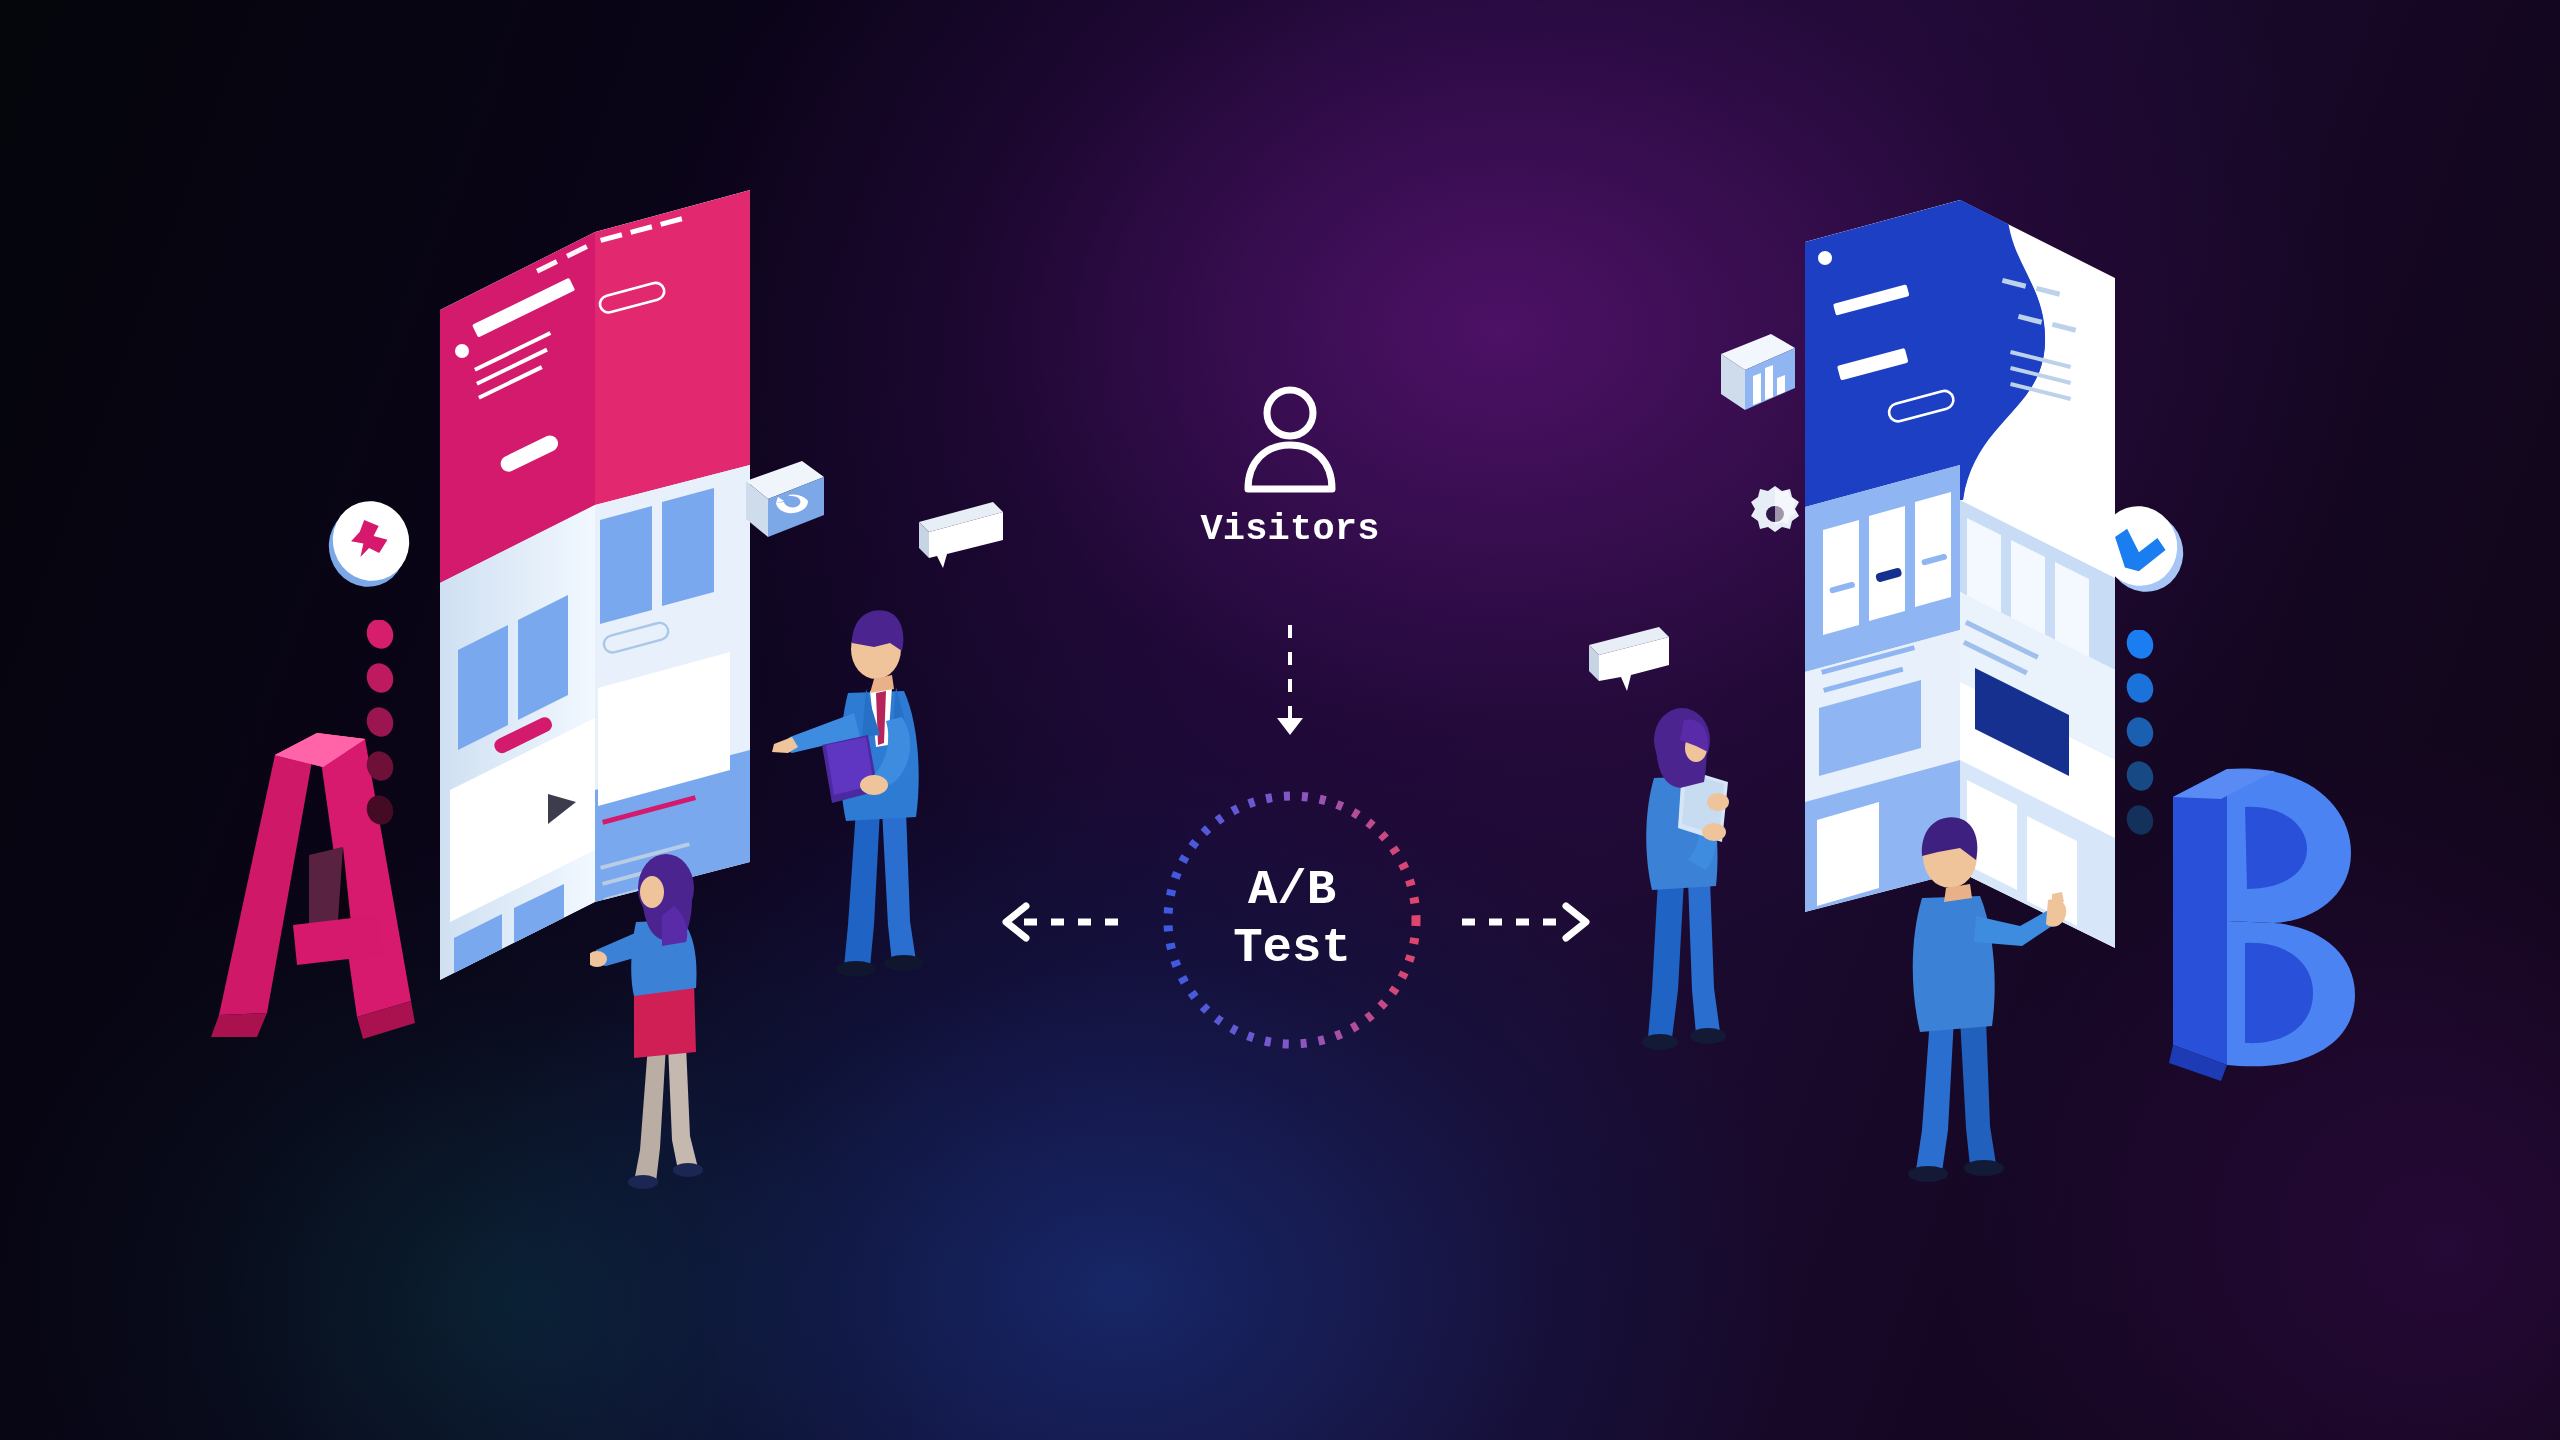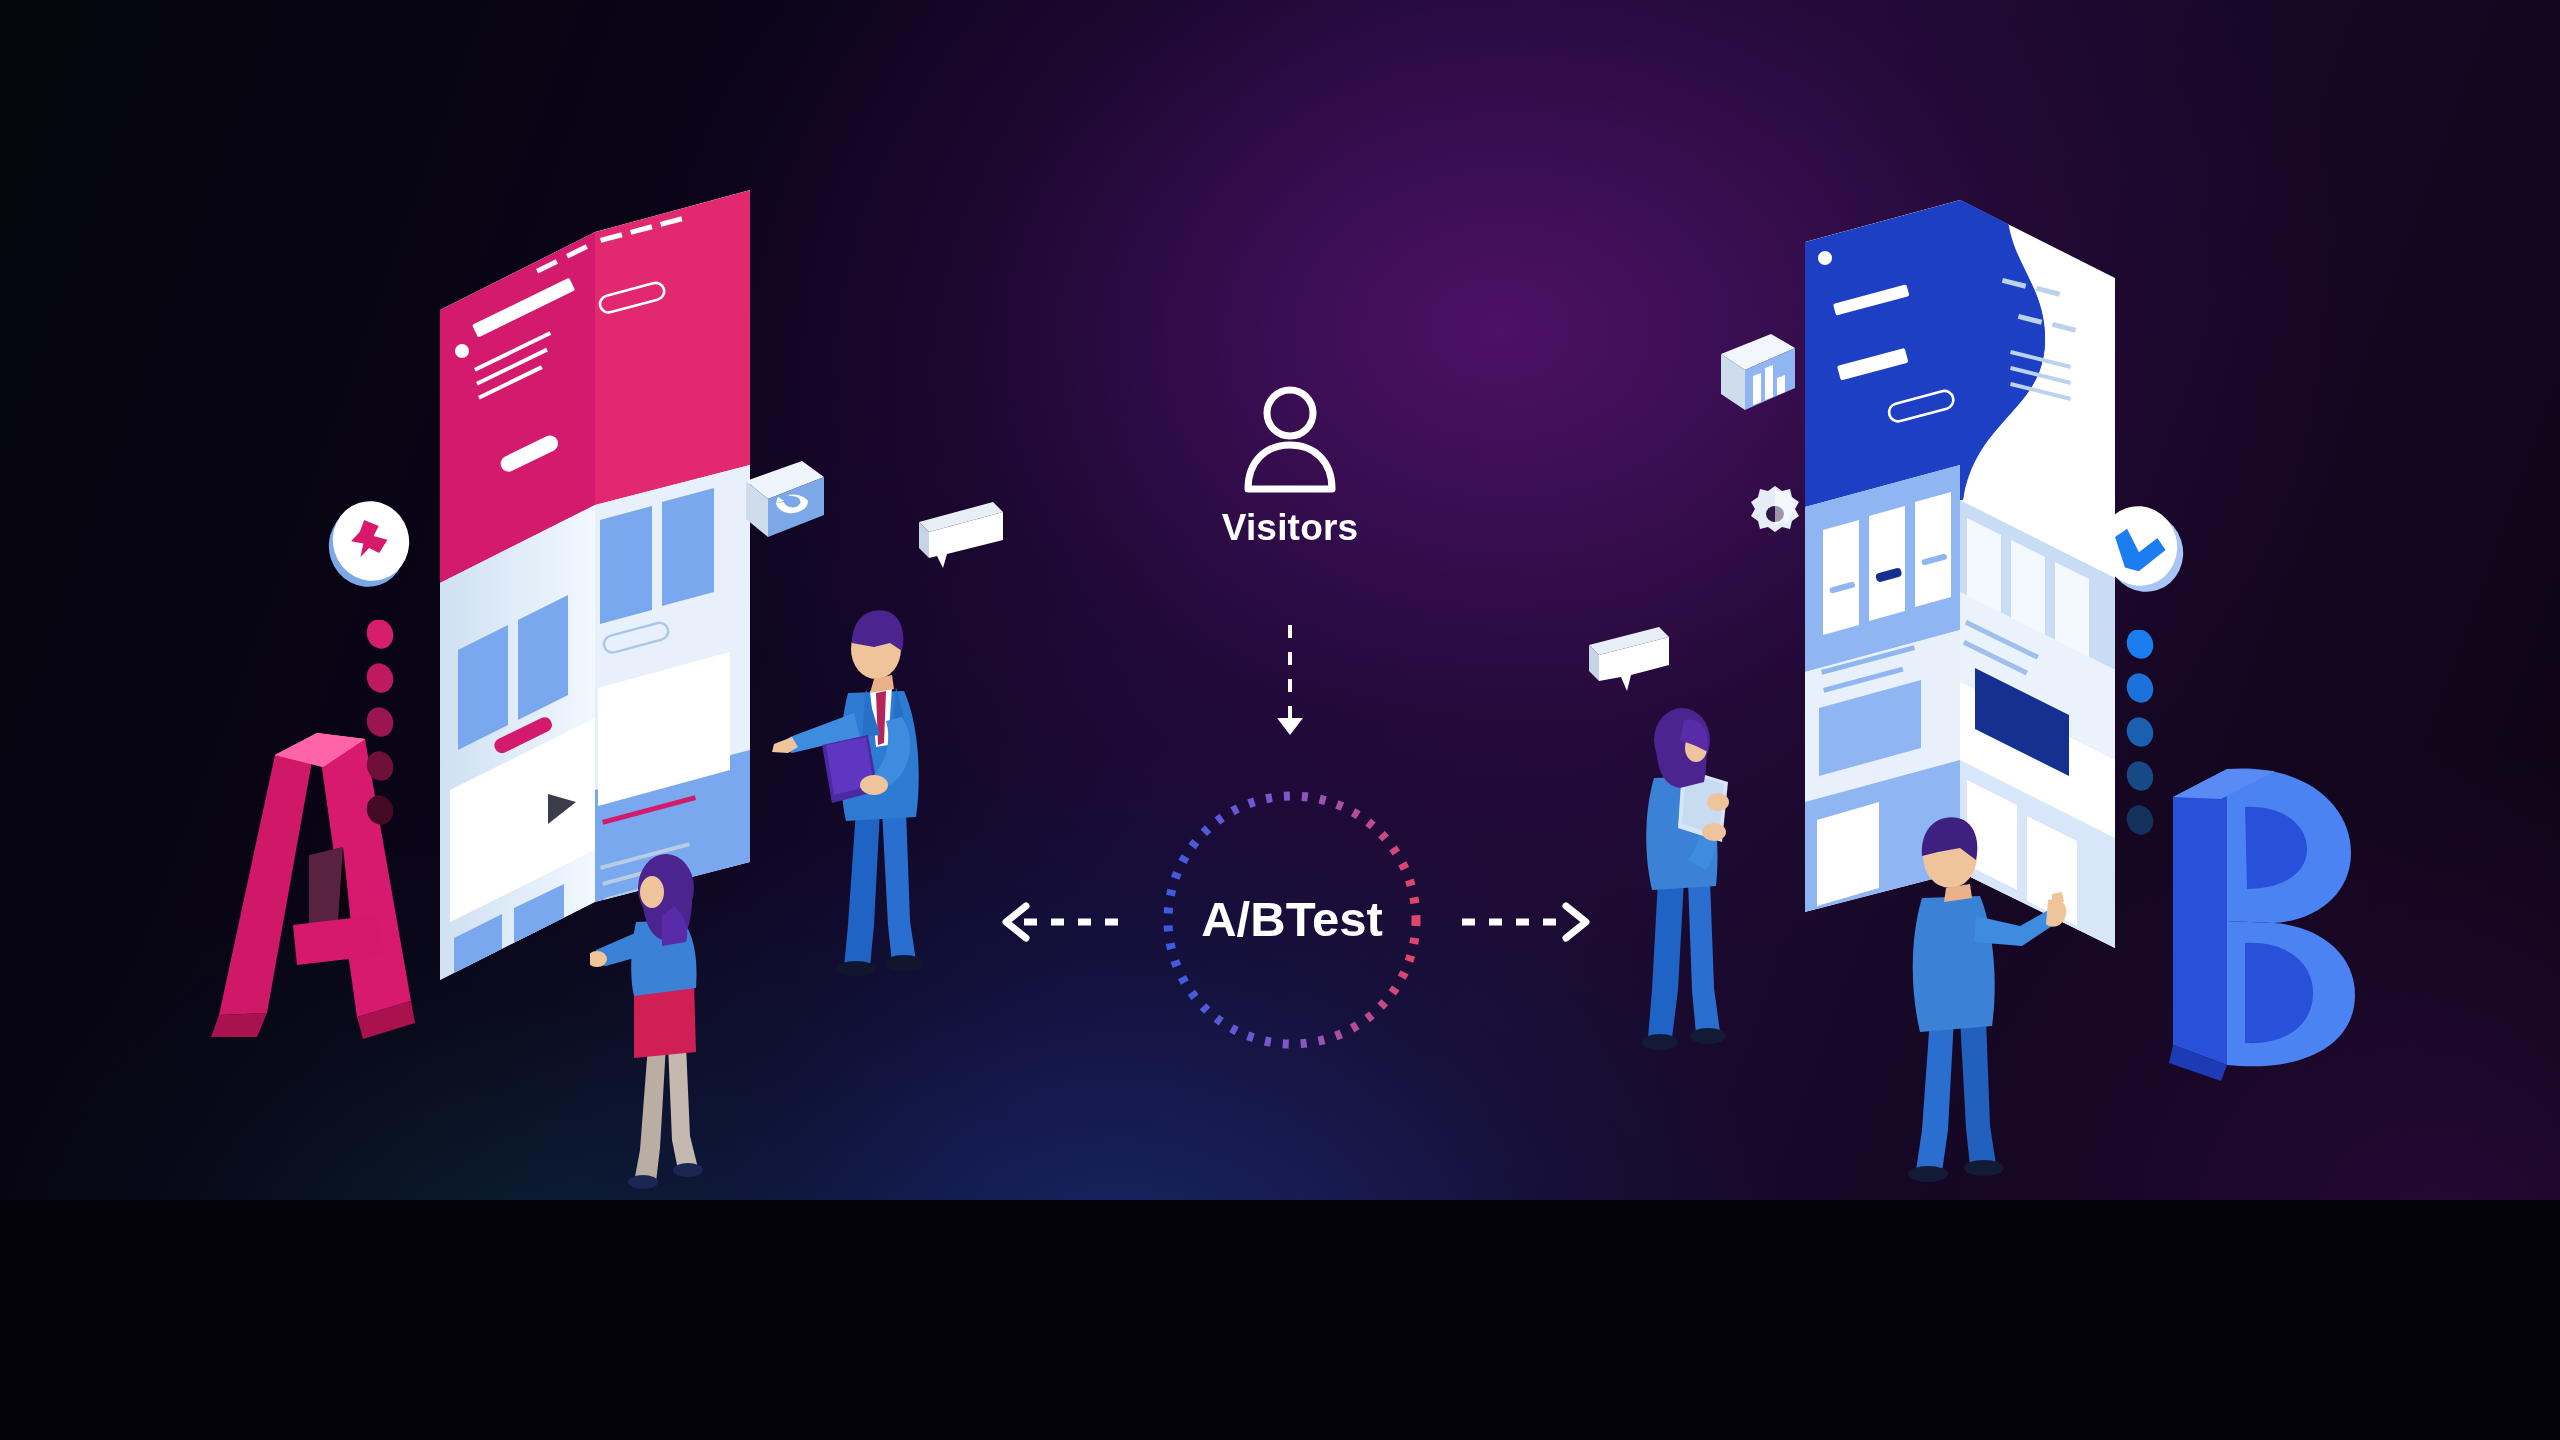--- a/index.html
+++ b/index.html
@@ -3,23 +3,23 @@
 <meta charset="utf-8">
 <style>
   html, body {
     margin: 0;
     padding: 0;
     background: #05030a;
   }
   #stage {
     position: relative;
     width: 2560px;
-    height: 1200px;
+    height: 1440px;
     overflow: hidden;
-    font-family: Liberation Sans, sans-serif;
+    font-family: Liberation Mono, monospace;
     background:
       radial-gradient(ellipse 1200px 900px at 1500px 330px, rgba(86, 18, 110, 0.85) 0%, rgba(50, 8, 70, 0.35) 45%, rgba(0,0,0,0) 72%),
       radial-gradient(ellipse 900px 700px at 1120px 1290px, rgba(22, 48, 120, 0.75) 0%, rgba(12, 30, 80, 0.30) 48%, rgba(0,0,0,0) 75%),
       radial-gradient(ellipse 700px 600px at 520px 1300px, rgba(8, 56, 66, 0.55) 0%, rgba(5, 30, 38, 0.22) 50%, rgba(0,0,0,0) 78%),
       radial-gradient(ellipse 700px 700px at 2450px 1250px, rgba(55, 12, 80, 0.55) 0%, rgba(0,0,0,0) 72%),
       linear-gradient(110deg, #05060c 0%, #0a0418 26%, #170a33 48%, #1c0b33 62%, #150723 80%, #0d0412 100%);
   }
   .layer { position: absolute; }
 
   
@@ -49,21 +49,21 @@
 
   
   #abtest-circle {
     left: 1157px; top: 785px;
     width: 270px; height: 270px;
   }
   #abtest-circle svg { position: absolute; left:0; top:0; }
   #abtest-text {
     position: absolute;
     left: 0; top: 0; width: 270px; height: 270px;
-    display: flex; flex-direction: row;
+    display: flex; flex-direction: column;
     align-items: center; justify-content: center;
     color: #fff; font-weight: bold; font-size: 49px;
     line-height: 1.18;
   }
 
   
   #arrow-left { left: 996px; top: 900px; width: 140px; height: 44px; }
   #arrow-right { left: 1456px; top: 900px; width: 140px; height: 44px; }
 
   

